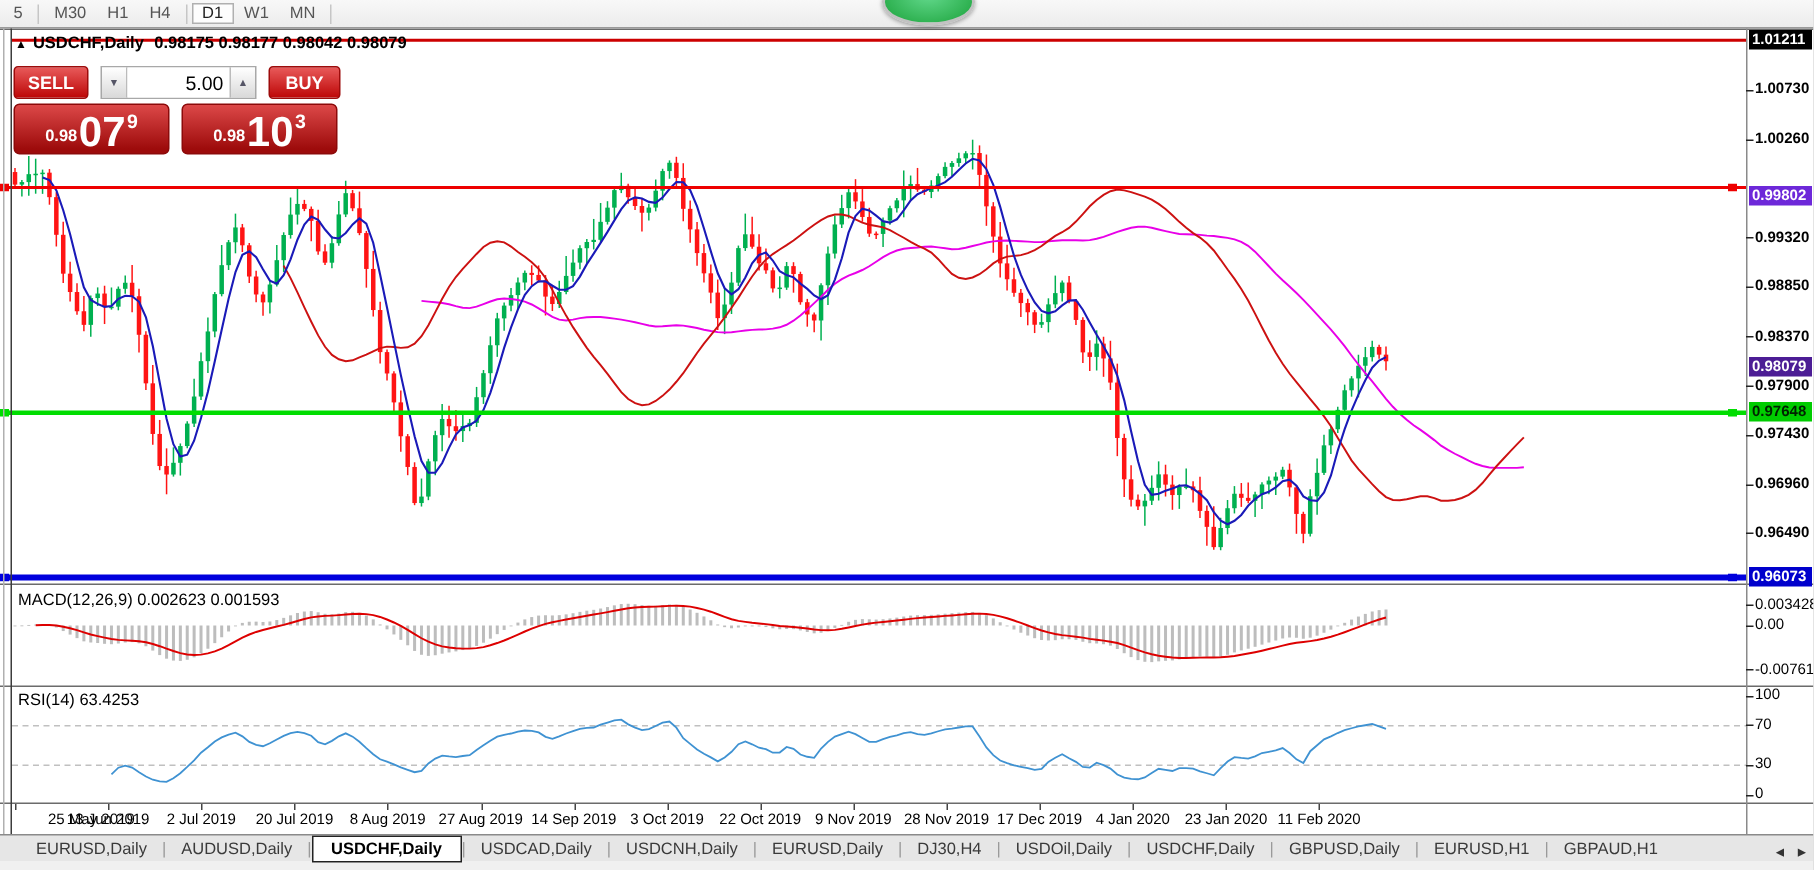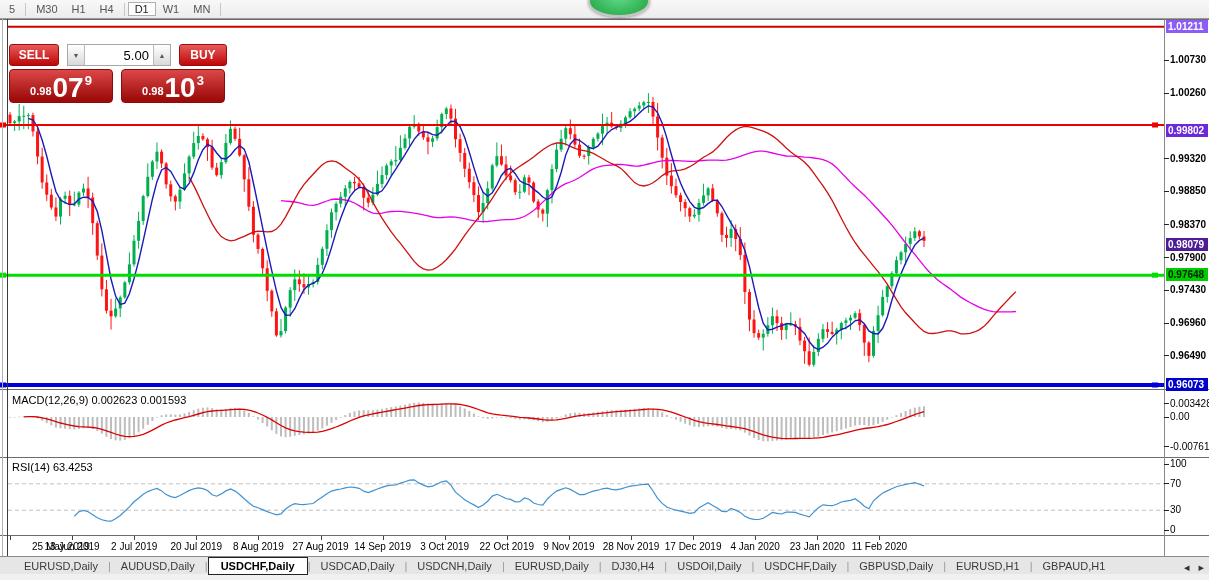--- a/index.html
+++ b/index.html
@@ -699,20 +699,23 @@
       <rect x="909.2211055276382" y="409.26009086486806" width="2" height="7.7399091351319385" fill="#bdbdbd"></rect>
       <rect x="913.8140703517588" y="407.6556686749219" width="2" height="9.344331325078088" fill="#bdbdbd"></rect>
       <rect x="918.4070351758794" y="406.7342000210625" width="2" height="10.26579997893748" fill="#bdbdbd"></rect>
       <rect x="923" y="406.3260683459391" width="2" height="10.67393165406088" fill="#bdbdbd"></rect>
       <polyline points="23.8,416.8 28.4,416.7 33.0,416.7 37.6,417.0 42.2,417.8 46.7,418.8 51.3,420.1 55.9,421.6 60.5,423.0 65.1,424.1 69.7,425.1 74.3,426.0 78.9,426.6 83.5,426.9 88.1,427.2 92.7,427.5 97.3,428.2 101.9,429.3 106.5,430.8 111.0,432.4 115.6,434.0 120.2,435.4 124.8,436.3 129.4,436.6 134.0,436.4 138.6,435.6 143.2,434.3 147.8,432.4 152.4,430.1 157.0,427.6 161.6,425.1 166.2,423.0 170.8,421.3 175.3,420.0 179.9,418.8 184.5,417.7 189.1,416.6 193.7,415.3 198.3,414.0 202.9,412.7 207.5,411.6 212.1,411.0 216.7,410.6 221.3,410.4 225.9,410.1 230.5,409.7 235.1,409.3 239.6,409.2 244.2,409.4 248.8,410.1 253.4,411.3 258.0,413.0 262.6,415.0 267.2,417.3 271.8,419.9 276.4,422.7 281.0,425.5 285.6,427.8 290.2,429.6 294.8,430.9 299.4,431.7 303.9,432.2 308.5,432.4 313.1,432.4 317.7,432.1 322.3,431.4 326.9,430.2 331.5,428.7 336.1,427.0 340.7,425.1 345.3,423.1 349.9,421.0 354.5,419.1 359.1,417.4 363.7,415.9 368.3,414.8 372.8,413.9 377.4,413.0 382.0,412.2 386.6,411.3 391.2,410.5 395.8,409.7 400.4,408.9 405.0,408.1 409.6,407.2 414.2,406.3 418.8,405.5 423.4,405.0 428.0,404.7 432.6,404.5 437.1,404.4 441.7,404.2 446.3,403.9 450.9,403.8 455.5,404.0 460.1,404.4 464.7,405.3 469.3,406.4 473.9,407.8 478.5,409.5 483.1,411.2 487.7,412.8 492.3,413.9 496.9,414.6 501.4,415.2 506.0,415.7 510.6,416.1 515.2,416.7 519.8,417.3 524.4,417.7 529.0,418.0 533.6,418.5 538.2,419.0 542.8,419.7 547.4,420.1 552.0,420.2 556.6,419.9 561.2,419.2 565.7,418.3 570.3,417.3 574.9,416.4 579.5,415.7 584.1,415.1 588.7,414.7 593.3,414.2 597.9,413.7 602.5,413.2 607.1,412.6 611.7,412.1 616.3,411.7 620.9,411.3 625.5,411.0 630.1,410.6 634.6,410.3 639.2,409.9 643.8,409.5 648.4,409.2 653.0,409.1 657.6,409.3 662.2,409.9 666.8,410.9 671.4,412.2 676.0,413.7 680.6,415.3 685.2,417.0 689.8,418.7 694.4,420.3 698.9,421.6 703.5,422.7 708.1,423.4 712.7,423.9 717.3,424.5 721.9,425.1 726.5,425.9 731.1,426.5 735.7,427.1 740.3,427.8 744.9,428.7 749.5,430.1 754.1,431.7 758.7,433.4 763.2,434.9 767.8,436.2 772.4,437.2 777.0,437.8 781.6,438.3 786.2,438.6 790.8,438.6 795.4,438.5 800.0,438.4 804.6,438.3 809.2,438.3 813.8,438.2 818.4,437.8 823.0,437.3 827.5,436.5 832.1,435.7 836.7,434.8 841.3,433.8 845.9,432.7 850.5,431.6 855.1,430.4 859.7,429.3 864.3,428.5 868.9,428.0 873.5,427.4 878.1,426.7 882.7,425.7 887.3,424.5 891.8,423.1 896.4,421.5 901.0,419.8 905.6,418.1 910.2,416.3 914.8,414.6 919.4,413.0 924.0,411.7 " fill="none" stroke="#dd0000" stroke-width="1.3"></polyline>
       <line x1="8" y1="483.8" x2="1164" y2="483.8" stroke="#c0c0c0" stroke-width="1" stroke-dasharray="4 3"></line>
       <line x1="8" y1="510.2" x2="1164" y2="510.2" stroke="#c0c0c0" stroke-width="1" stroke-dasharray="4 3"></line>
       <polyline points="74.3,516.2 78.9,511.8 83.5,510.4 88.1,511.7 92.7,514.8 97.3,517.7 101.9,519.8 106.5,520.9 111.0,521.2 115.6,518.8 120.2,515.5 124.8,511.3 129.4,506.9 134.0,501.8 138.6,498.2 143.2,494.3 147.8,491.6 152.4,489.7 157.0,488.5 161.6,490.9 166.2,494.6 170.8,496.6 175.3,497.5 179.9,495.5 184.5,493.0 189.1,490.6 193.7,488.8 198.3,487.9 202.9,488.7 207.5,490.5 212.1,494.8 216.7,496.2 221.3,493.9 225.9,490.9 230.5,488.9 235.1,491.1 239.6,494.5 244.2,498.8 248.8,502.8 253.4,506.2 258.0,507.7 262.6,509.6 267.2,511.6 271.8,513.2 276.4,514.8 281.0,513.9 285.6,509.0 290.2,505.7 294.8,503.7 299.4,504.3 303.9,504.7 308.5,504.0 313.1,503.5 317.7,500.0 322.3,496.9 326.9,493.8 331.5,491.1 336.1,489.9 340.7,489.0 345.3,487.8 349.9,487.0 354.5,487.3 359.1,488.3 363.7,491.2 368.3,492.5 372.8,490.9 377.4,489.0 382.0,487.4 386.6,485.9 391.2,485.2 395.8,485.0 400.4,483.1 405.0,481.7 409.6,480.2 414.2,479.8 418.8,482.9 423.4,485.1 428.0,486.8 432.6,486.1 437.1,484.0 441.7,481.8 446.3,481.0 450.9,485.1 455.5,492.1 460.1,495.9 464.7,499.7 469.3,502.5 473.9,504.9 478.5,507.6 483.1,505.0 487.7,501.2 492.3,496.1 496.9,494.3 501.4,496.2 506.0,498.5 510.6,499.4 515.2,501.8 519.8,501.7 524.4,498.0 529.0,499.2 533.6,503.0 538.2,504.5 542.8,505.2 547.4,499.0 552.0,494.6 556.6,491.1 561.2,489.4 565.7,487.8 570.3,489.4 574.9,492.0 579.5,494.6 584.1,494.6 588.7,492.8 593.3,491.2 597.9,490.2 602.5,488.8 607.1,488.1 611.7,489.4 616.3,489.9 620.9,488.9 625.5,487.5 630.1,486.2 634.6,485.7 639.2,485.0 643.8,484.3 648.4,484.3 653.0,491.0 657.6,498.3 662.2,503.4 666.8,507.0 671.4,508.8 676.0,510.2 680.6,511.2 685.2,512.1 689.8,513.3 694.4,512.6 698.9,507.9 703.5,505.2 708.1,502.8 712.7,505.5 717.3,507.9 721.9,511.3 726.5,511.7 731.1,508.5 735.7,510.1 740.3,512.4 744.9,516.3 749.5,518.4 754.1,519.3 758.7,519.5 763.2,518.3 767.8,515.4 772.4,512.5 777.0,513.3 781.6,514.0 786.2,512.1 790.8,512.1 795.4,512.4 800.0,514.2 804.6,515.5 809.2,516.9 813.8,512.1 818.4,507.7 823.0,504.8 827.5,505.3 832.1,505.7 836.7,504.2 841.3,502.0 845.9,501.2 850.5,500.3 855.1,498.7 859.7,502.0 864.3,506.2 868.9,508.7 873.5,500.8 878.1,496.8 882.7,492.9 887.3,490.9 891.8,488.7 896.4,486.7 901.0,485.5 905.6,484.3 910.2,483.5 914.8,482.6 919.4,484.3 924.0,485.9 " fill="none" stroke="#3f92d2" stroke-width="1.2"></polyline>
     </svg>
 
+  <div id="chart-header">
+    <span class="tri">▲</span><span>USDCHF,Daily</span><span class="ohlc">0.98175 0.98177 0.98042 0.98079</span>
+  </div>
 
   <div id="trade-panel">
     <div class="tp-row1">
       <div id="sell-btn" class="trade-btn">SELL</div>
       <div id="vol-wrap">
         <div class="vol-btn" style="border-left:0">▼</div>
         <input id="vol-input" value="5.00" style="">
         <div class="vol-btn" style="border-right:0">▲</div>
       </div>
       <div id="buy-btn" class="trade-btn">BUY</div>
@@ -746,21 +749,21 @@
       <div class="tick-dash" style="top: 224.339px;"></div>
       <div class="tick-label" style="top: 218.839px;">0.98370</div>
       <div class="tick-dash" style="top: 257.107px;"></div>
       <div class="tick-label" style="top: 251.607px;">0.97900</div>
       <div class="tick-dash" style="top: 289.876px;"></div>
       <div class="tick-label" style="top: 284.376px;">0.97430</div>
       <div class="tick-dash" style="top: 322.644px;"></div>
       <div class="tick-label" style="top: 317.144px;">0.96960</div>
       <div class="tick-dash" style="top: 355.413px;"></div>
       <div class="tick-label" style="top: 349.913px;">0.96490</div>
-      <div class="axis-box" style="top: 20px; background: #8b5cf6; color: rgb(255, 255, 255);">1.01211</div>
+      <div class="axis-box" style="top: 20px; background: #000000; color: rgb(255, 255, 255);">1.01211</div>
       <div class="axis-box" style="top: 124px; background: #6d28d9; color: rgb(255, 255, 255);">0.99802</div>
       <div class="axis-box" style="top: 238.128px; background: #4c1d95; color: rgb(255, 255, 255);">0.98079</div>
       <div class="axis-box" style="top: 268.177px; background: rgb(0, 204, 0); color: rgb(0, 34, 0);">0.97648</div>
       <div class="axis-box" style="top: 377.986px; background: rgb(0, 0, 204); color: rgb(255, 255, 255);">0.96073</div>
       <div class="tick-dash" style="top: 403.131px;"></div>
       <div class="tick-label" style="top: 397.631px; font-weight: 400;">0.003428</div>
       <div class="tick-dash" style="top: 416.5px;"></div>
       <div class="tick-label" style="top: 411px; font-weight: 400;">0.00</div>
       <div class="tick-dash" style="top: 446.199px;"></div>
       <div class="tick-label" style="top: 440.699px; font-weight: 400;">-0.007615</div>

